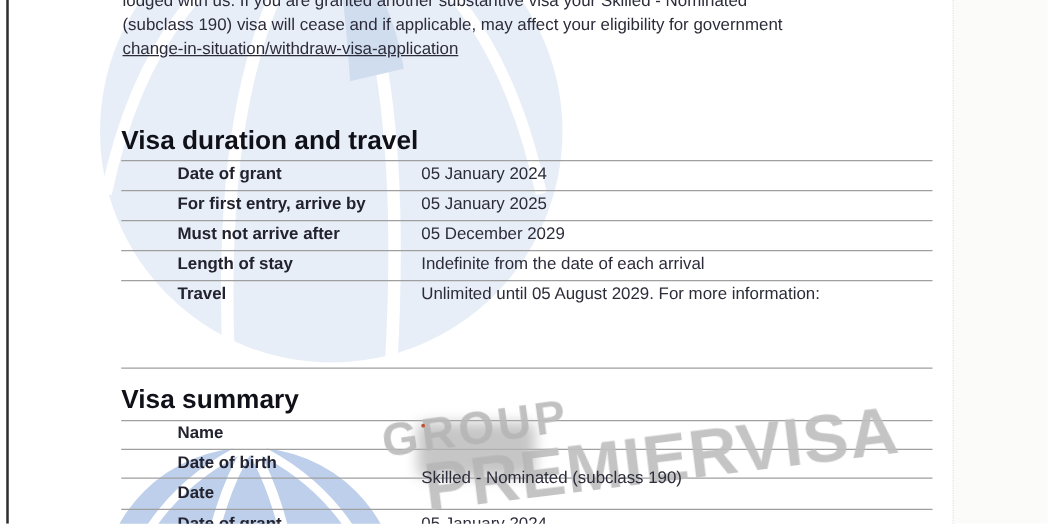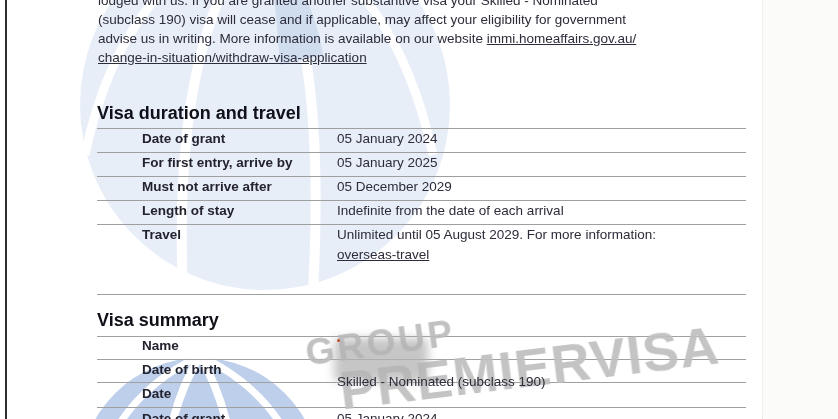--- a/index.html
+++ b/index.html
@@ -24,21 +24,21 @@
   .redaction{left:334px;top:338px;width:94px;height:44px;background:#b3b3b3;
              filter:blur(5px);opacity:0.75;border-radius:6px;z-index:3;}
   .artifact-dot{left:337px;top:339px;width:3px;height:3px;background:#c1502c;border-radius:50%;z-index:4;}
   
   .rule{left:97px;width:649px;height:1px;background:#9f9f9f;z-index:1;}
   
   .txt{z-index:5;color:#2c2c3a;font-size:13.5px;line-height:19px;white-space:nowrap;}
   .para{left:98px;top:-9px;}
   .lbl{font-weight:bold;color:#23232f;left:98px;margin-left:44px;}
   .val{left:337px;}
-  .h2{left:97px;font-size:18px;font-weight:bold;color:#101018;line-height:24px;}
+  .h2{left:97px;font-size:21px;font-weight:bold;color:#101018;line-height:24px;}
   .lnk{text-decoration:underline;}
   .travel-val{line-height:20px;}
 </style>
 </head>
 <body>
 
 <div class="abs edge-right-strip"></div>
 <div class="abs edge-left"></div>
 
 <svg class="abs logo-svg" style="left:55px;top:-75px;opacity:0.42;" width="410" height="370" viewBox="0 0 410 370">
@@ -71,42 +71,40 @@
 <div class="abs rule" style="top:224px"></div>
 <div class="abs rule" style="top:294px"></div>
 <div class="abs rule" style="top:336px"></div>
 <div class="abs rule" style="top:359px"></div>
 <div class="abs rule" style="top:382px"></div>
 <div class="abs rule" style="top:407px"></div>
 
 <div class="abs txt para" style="white-space:normal;width:660px;">
   <div style="white-space:nowrap;">lodged with us. If you are granted another substantive visa your Skilled - Nominated</div>
   <div style="white-space:nowrap;">(subclass 190) visa will cease and if applicable, may affect your eligibility for government</div>
-  <div style="white-space:nowrap;"><span>advise us in writing. More information is available on our website </span><span class="lnk">immi.homeaffairs.gov.au/</span></div>
   <div style="white-space:nowrap;"><span class="lnk">change-in-situation/withdraw-visa-application</span></div>
 </div>
 
 <div class="abs txt h2" style="top:101px">Visa duration and travel</div>
 
 <div class="abs txt lbl" style="top:129px">Date of grant</div>
 <div class="abs txt val" style="top:129px">05 January 2024</div>
 
 <div class="abs txt lbl" style="top:153px">For first entry, arrive by</div>
 <div class="abs txt val" style="top:153px">05 January 2025</div>
 
 <div class="abs txt lbl" style="top:177px">Must not arrive after</div>
 <div class="abs txt val" style="top:177px">05 December 2029</div>
 
 <div class="abs txt lbl" style="top:201px">Length of stay</div>
 <div class="abs txt val" style="top:201px">Indefinite from the date of each arrival</div>
 
 <div class="abs txt lbl" style="top:225px">Travel</div>
 <div class="abs txt val travel-val" style="top:225px">
   <div>Unlimited until 05 August 2029. For more information:</div>
-  <div><span class="lnk">overseas-travel</span></div>
 </div>
 
 <div class="abs txt h2" style="top:308px">Visa summary</div>
 
 <div class="abs txt lbl" style="top:336px">Name</div>
 <div class="abs txt val" style="top:336px"></div>
 
 <div class="abs txt lbl" style="top:360px">Date of birth</div>
 <div class="abs txt val" style="top:360px"></div>
 

